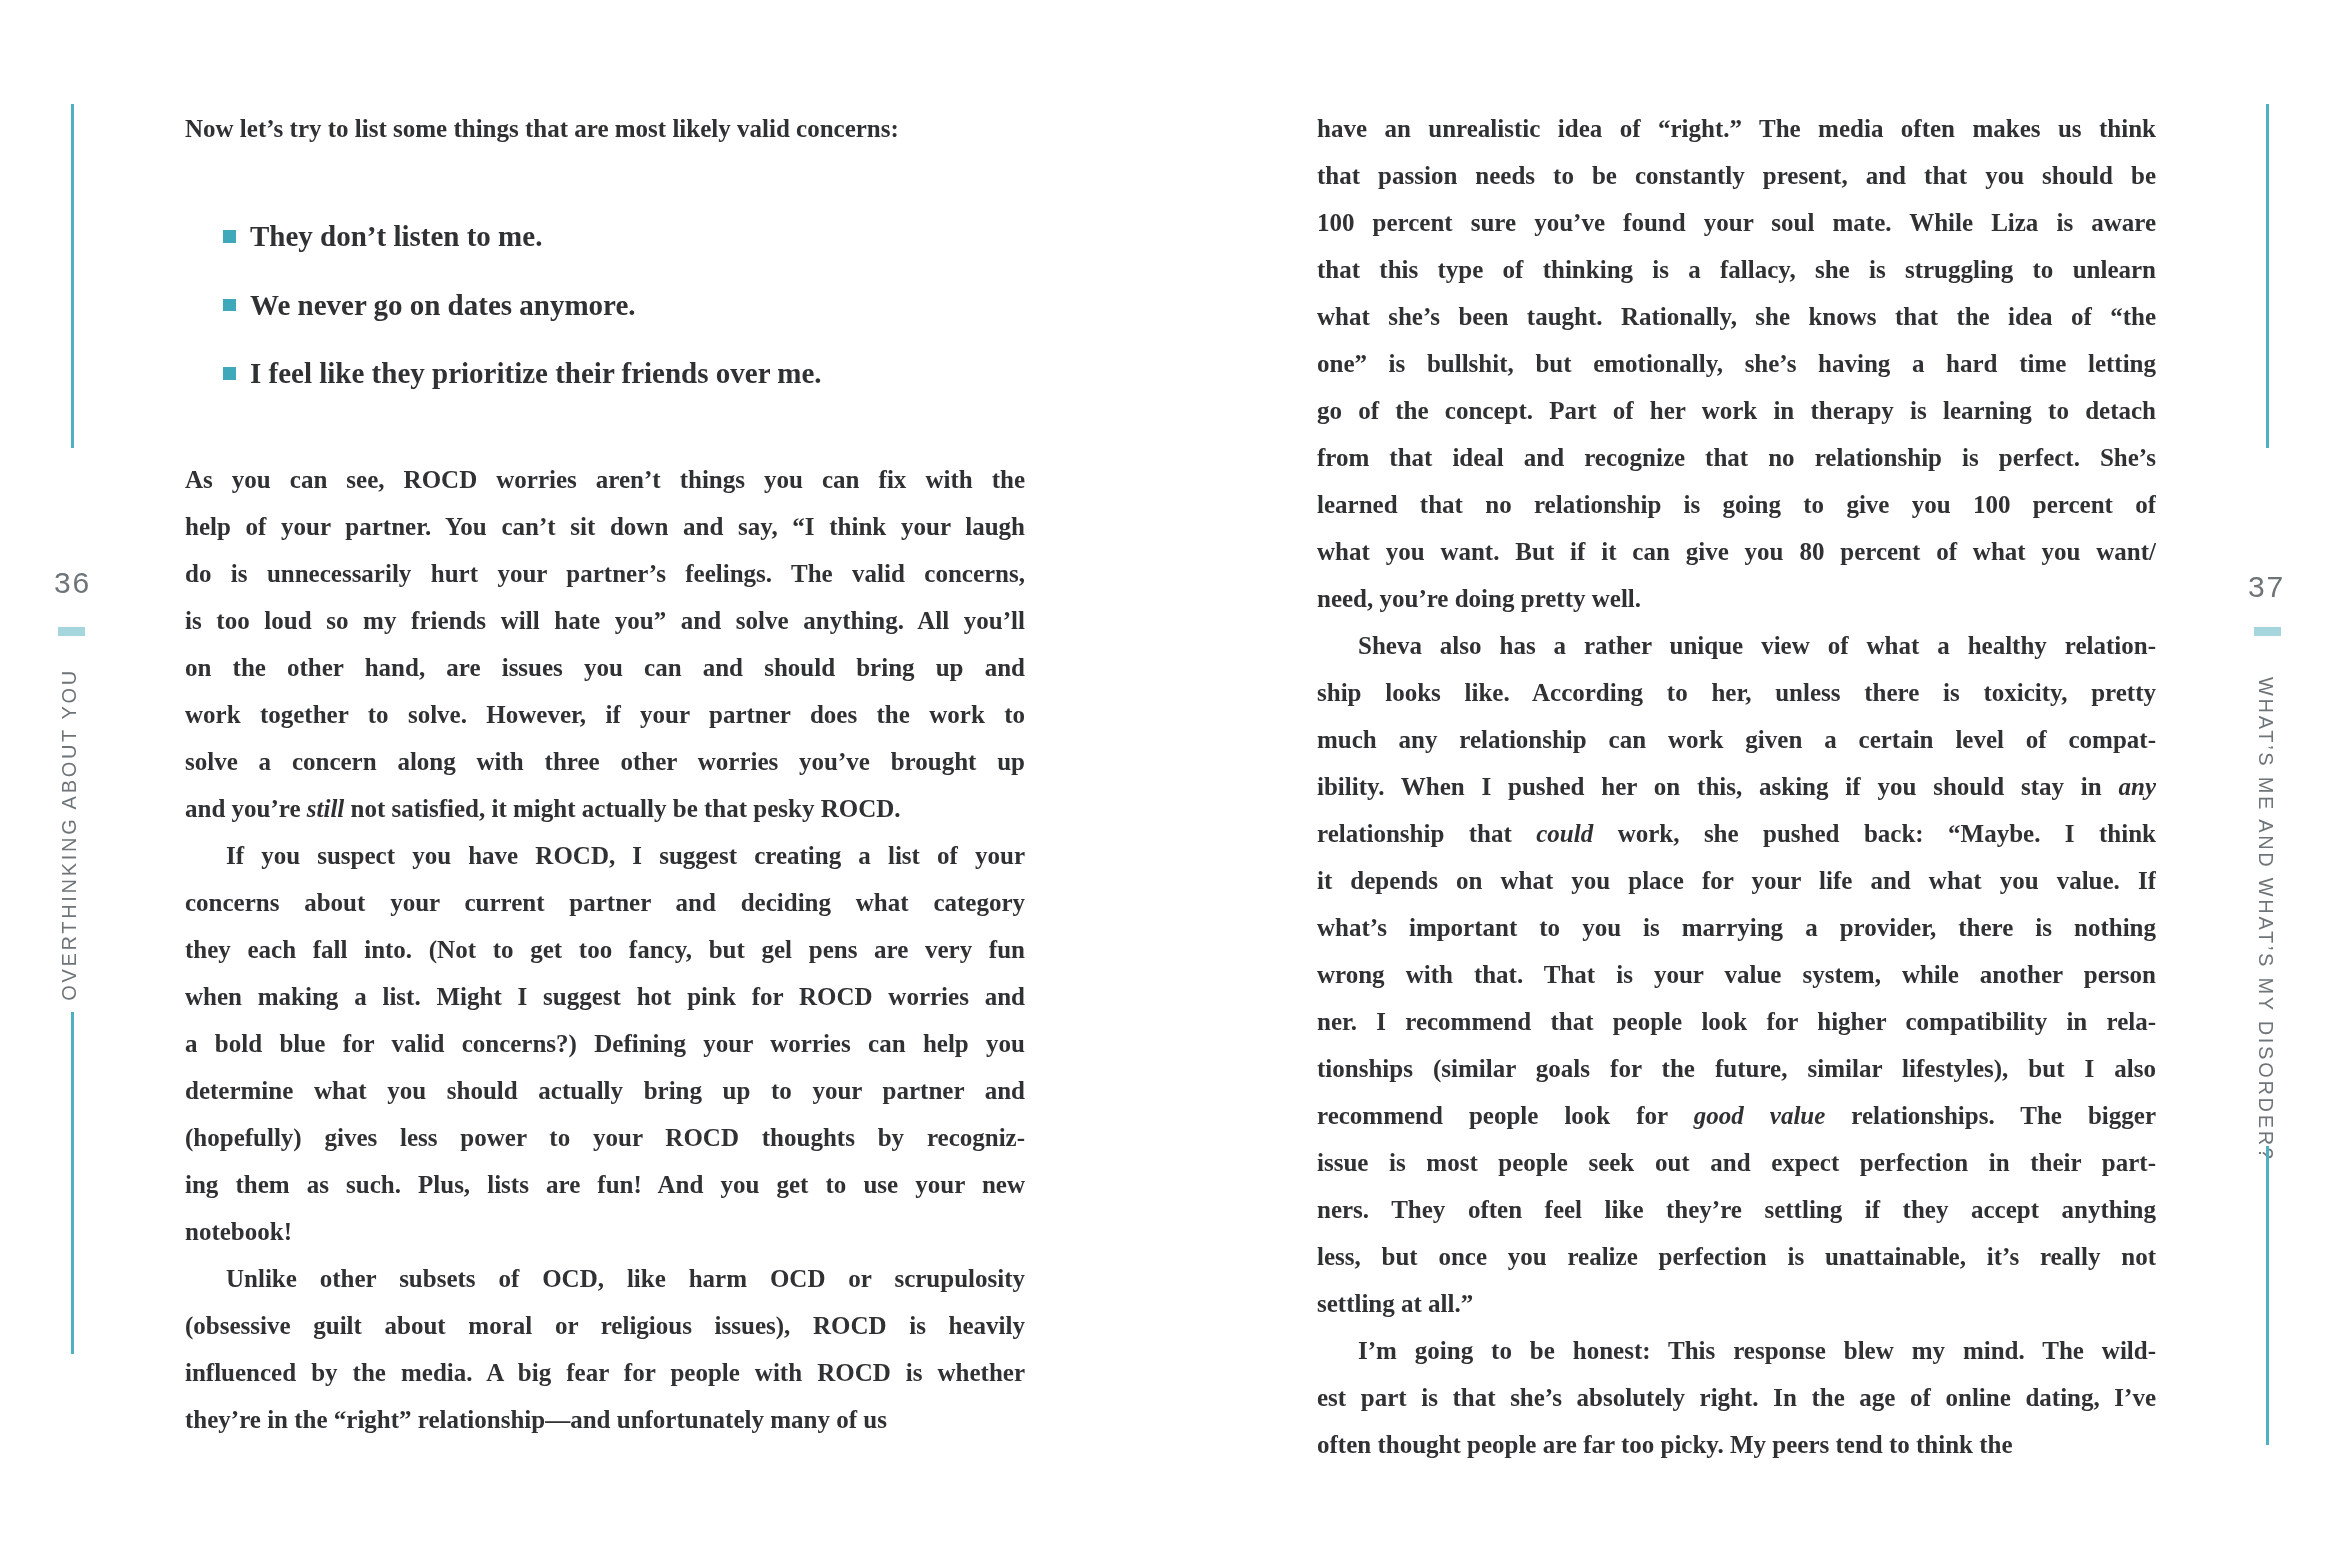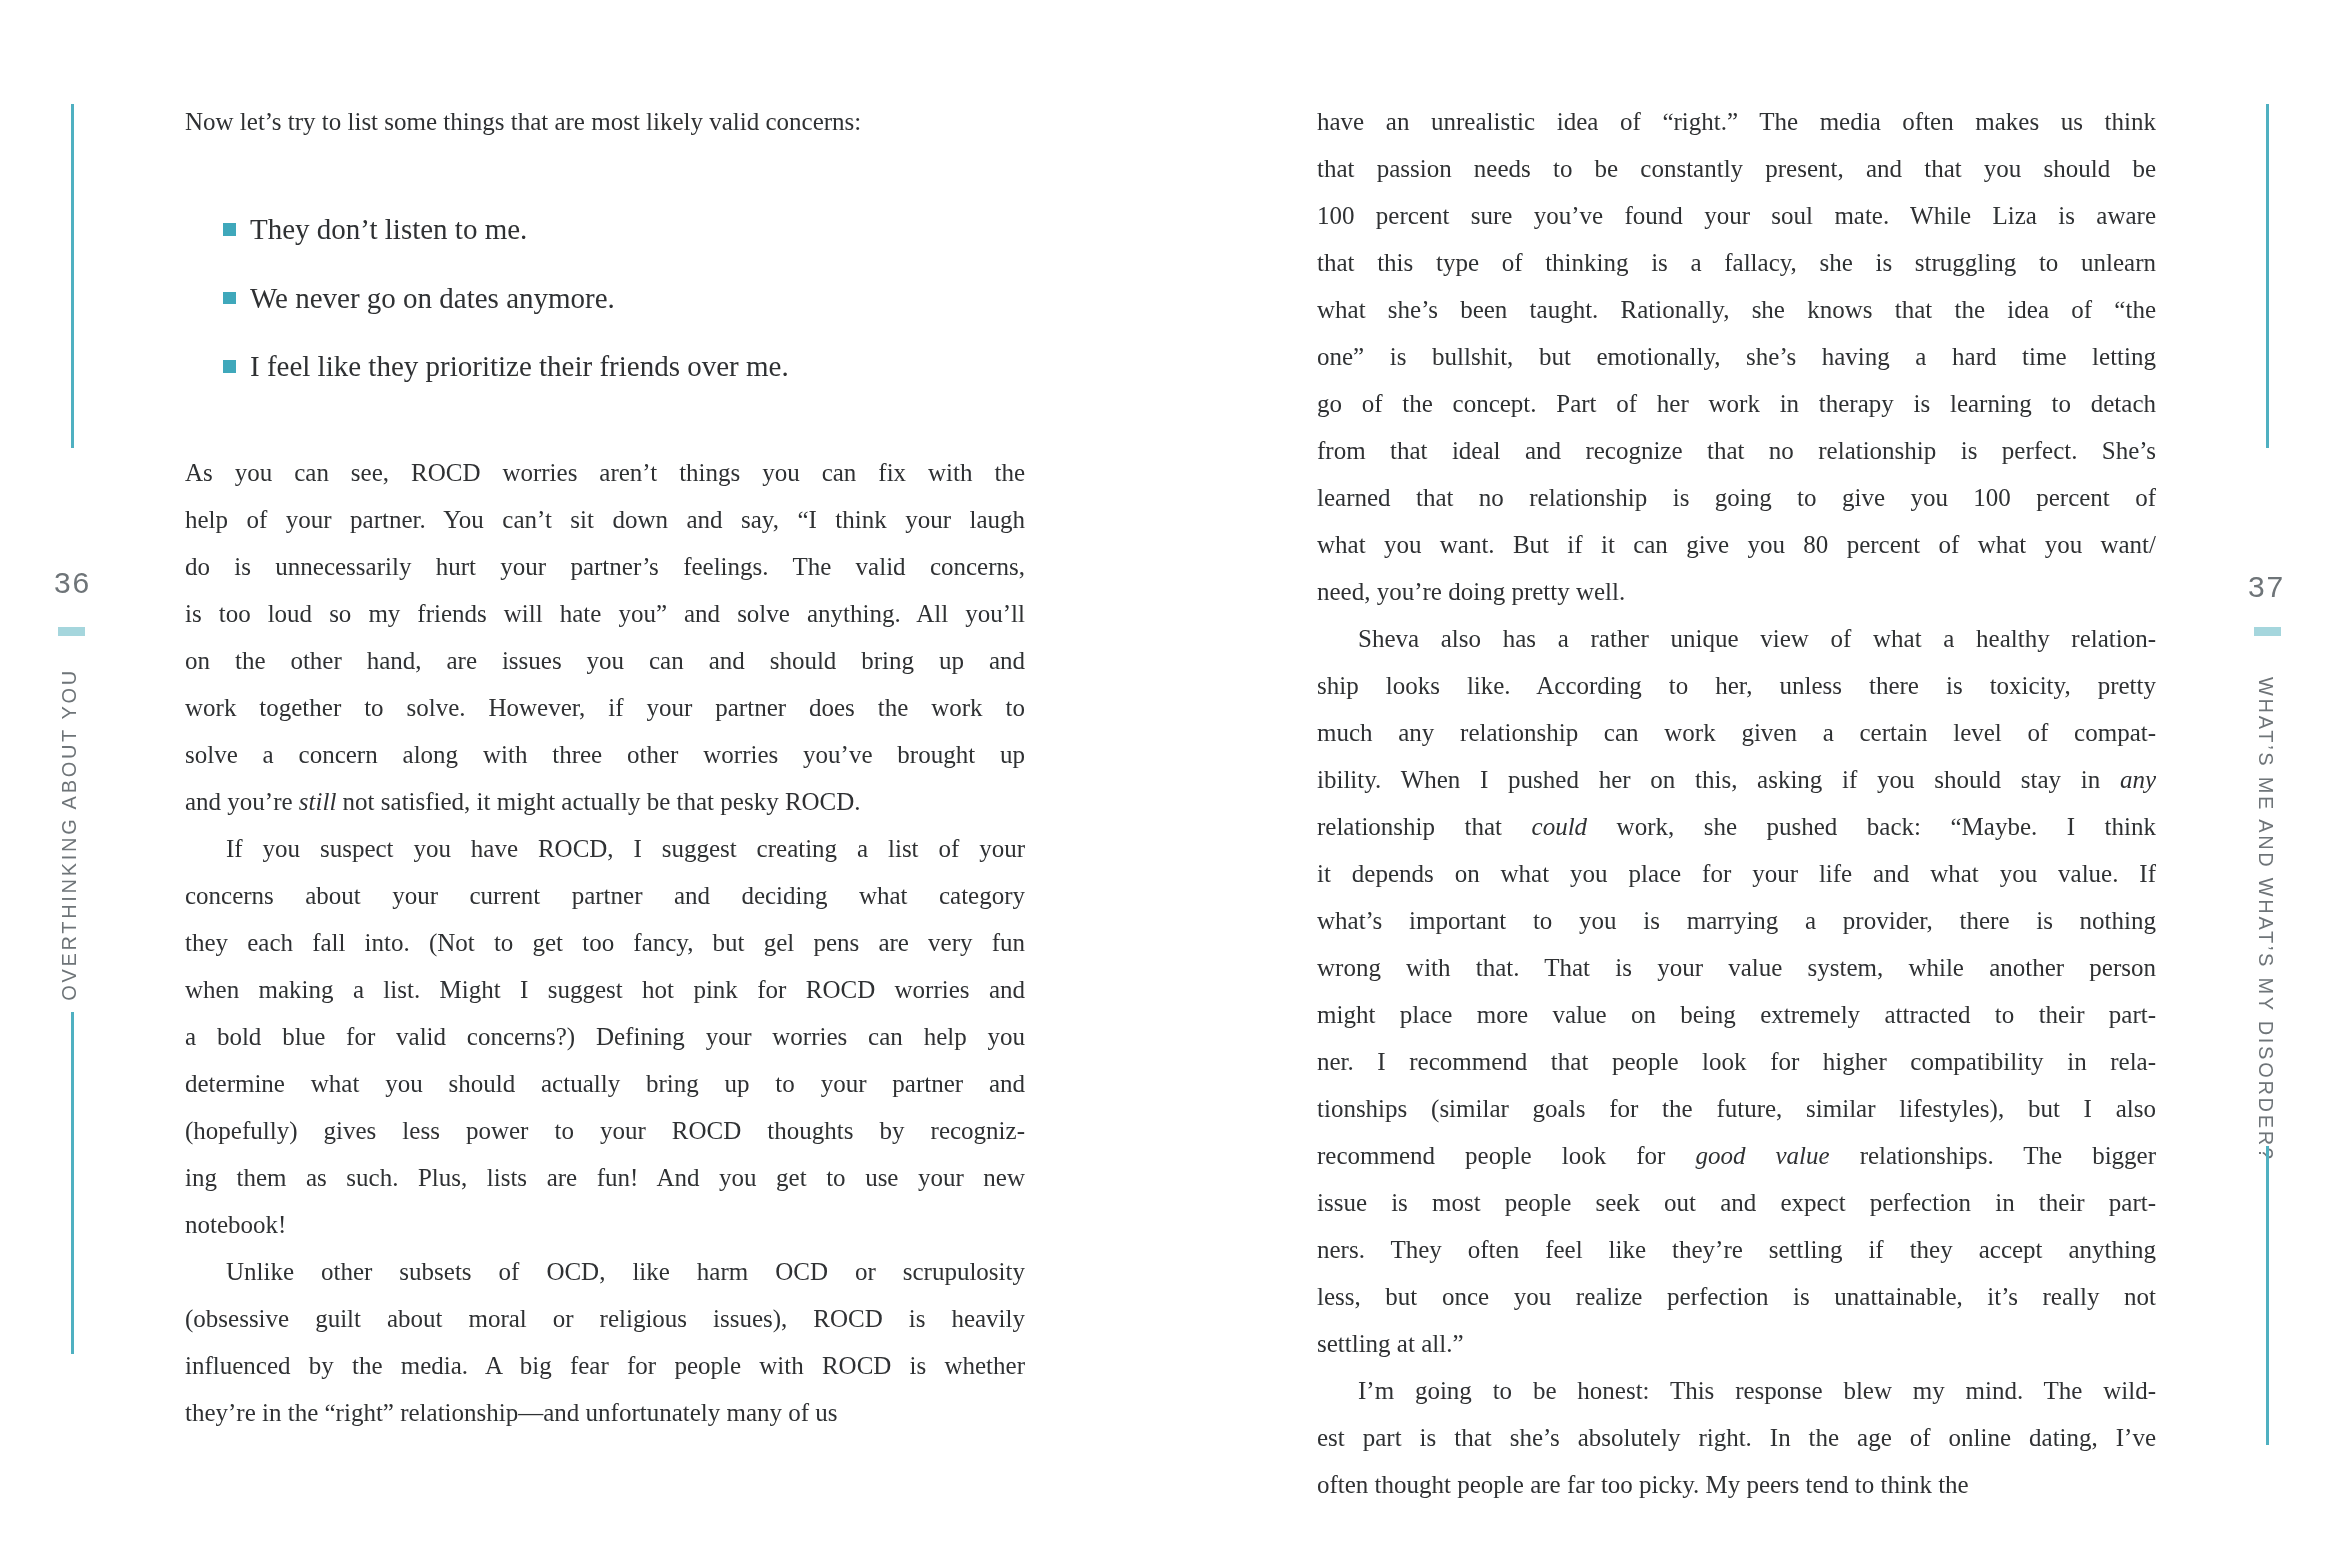--- a/index.html
+++ b/index.html
@@ -8,21 +8,21 @@
     --bullet:#3fa8bb;
     --text:#2f3133;
     --muted:#6e7478;
   }
   html,body{margin:0;padding:0;}
   body{
     width:2342px;height:1561px;position:relative;overflow:hidden;
     background:#ffffff;color:var(--text);
     font-family:"Liberation Serif", serif;
   }
-  .page{position:absolute;top:98px;}
+  .page{position:absolute;top:105px;font-weight:bold;}
   .page-left{left:185px;width:840px;}
   .page-right{left:1317px;width:839px;}
   .pline{
     height:47px;line-height:47px;font-size:25px;
     text-align:justify;text-align-last:justify;overflow:hidden;
   }
   .pline.last,.pline.intro{text-align:left;text-align-last:left;}
   .para.indent .pline:first-child{text-indent:41px;}
   em{font-style:italic;}
   .bullets{list-style:none;margin:61px 0 0 0;padding:0 0 0 38px;}
@@ -132,21 +132,20 @@
       </div>
       <div class="para indent">
         <div class="pline">Sheva also has a rather unique view of what a healthy relation-</div>
         <div class="pline">ship looks like. According to her, unless there is toxicity, pretty</div>
         <div class="pline">much any relationship can work given a certain level of compat-</div>
         <div class="pline">ibility. When I pushed her on this, asking if you should stay in <em>any</em></div>
         <div class="pline">relationship that <em>could</em> work, she pushed back: “Maybe. I think</div>
         <div class="pline">it depends on what you place for your life and what you value. If</div>
         <div class="pline">what’s important to you is marrying a provider, there is nothing</div>
         <div class="pline">wrong with that. That is your value system, while another person</div>
-        <div class="pline">might place more value on being extremely attracted to their part-</div>
         <div class="pline">ner. I recommend that people look for higher compatibility in rela-</div>
         <div class="pline">tionships (similar goals for the future, similar lifestyles), but I also</div>
         <div class="pline">recommend people look for <em>good value</em> relationships. The bigger</div>
         <div class="pline">issue is most people seek out and expect perfection in their part-</div>
         <div class="pline">ners. They often feel like they’re settling if they accept anything</div>
         <div class="pline">less, but once you realize perfection is unattainable, it’s really not</div>
         <div class="pline last">settling at all.”</div>
       </div>
       <div class="para indent">
         <div class="pline">I’m going to be honest: This response blew my mind. The wild-</div>

